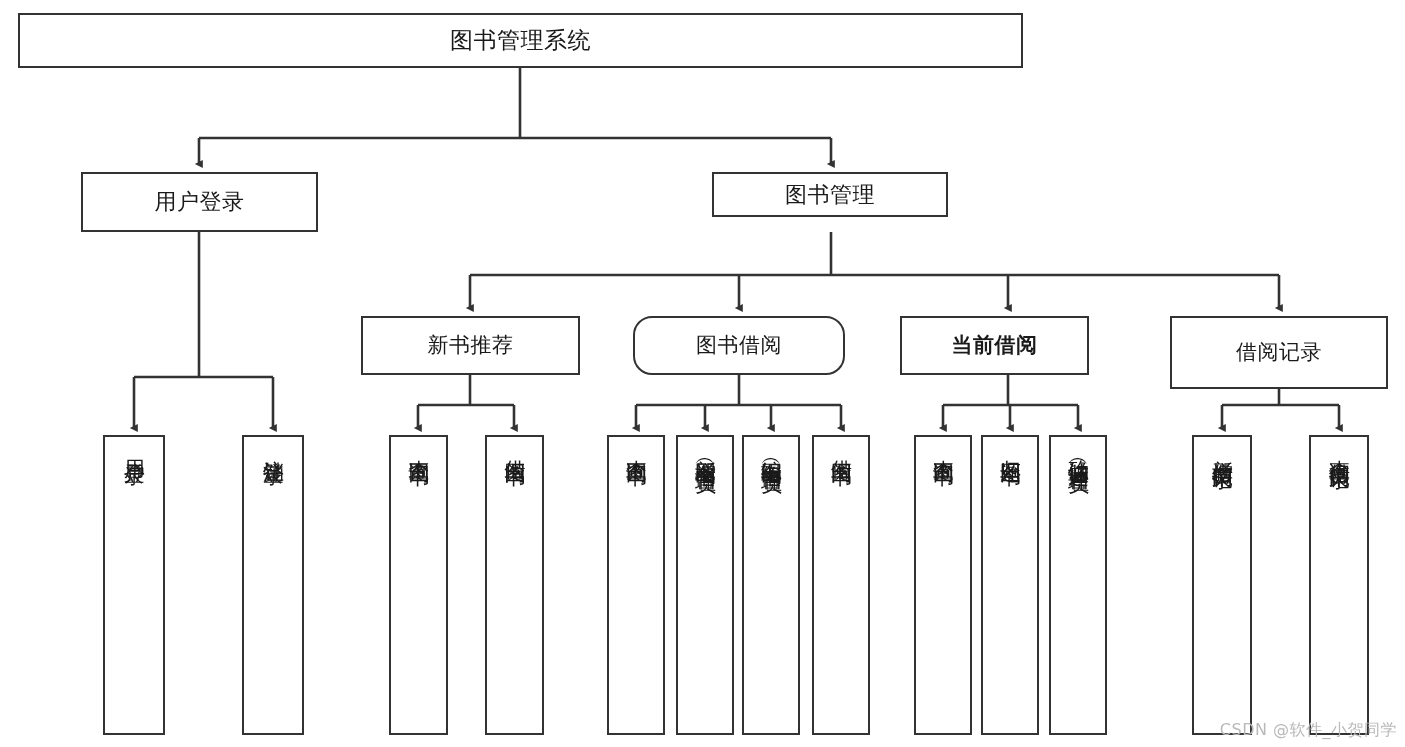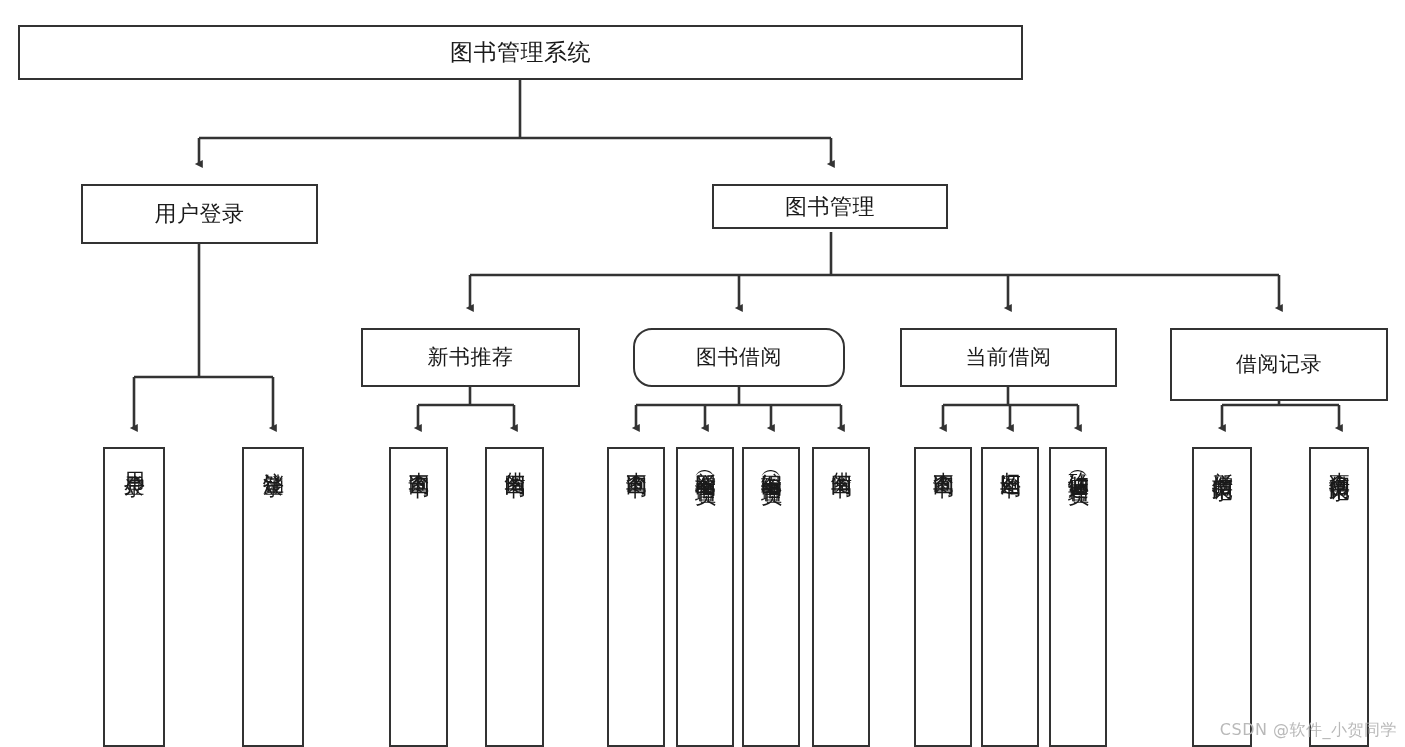--- a/index.html
+++ b/index.html
@@ -29,21 +29,20 @@
   .node {
     position: absolute;
     box-sizing: border-box;
     background: #ffffff;
     border: 2px solid #333333;
     display: flex;
     align-items: center;
     justify-content: center;
     color: #1a1a1a;
     z-index: 2;
-    margin-top: 12px;
   }
   .node-label {
     display: block;
     text-align: center;
     line-height: 1.18;
     letter-spacing: 0.5px;
   }
   .node.level-0 .node-label { font-size: 23px; }
   .node.level-1 .node-label { font-size: 22px; }
   .node.level-2 .node-label { font-size: 21px; }
@@ -135,21 +134,21 @@
   <div class="node level-1" style="left:712px; top:172px; width:236px; height:45px;">
     <span class="node-label">图书管理</span>
   </div>
 
   <div class="node level-2" style="left:361px; top:316px; width:219px; height:59px;">
     <span class="node-label">新书推荐</span>
   </div>
   <div class="node level-2" style="left:633px; top:316px; width:212px; height:59px;border-radius:19px;">
     <span class="node-label">图书借阅</span>
   </div>
-  <div class="node level-2" style="left:900px; top:316px; width:217px; height:59px;">
+  <div class="node level-2" style="left:900px; top:316px; width:189px; height:59px;font-weight:bold;">
     <span class="node-label">当前借阅</span>
   </div>
   <div class="node level-2" style="left:1170px; top:316px; width:218px; height:73px;font-family:Liberation Serif, serif;">
     <span class="node-label">借阅记录</span>
   </div>
 
   <div class="node leaf" style="left:103px; top:435px; width:62px; height:300px;">
     <span class="node-label">用户登录</span>
   </div>
   <div class="node leaf" style="left:242px; top:435px; width:62px; height:300px;">

